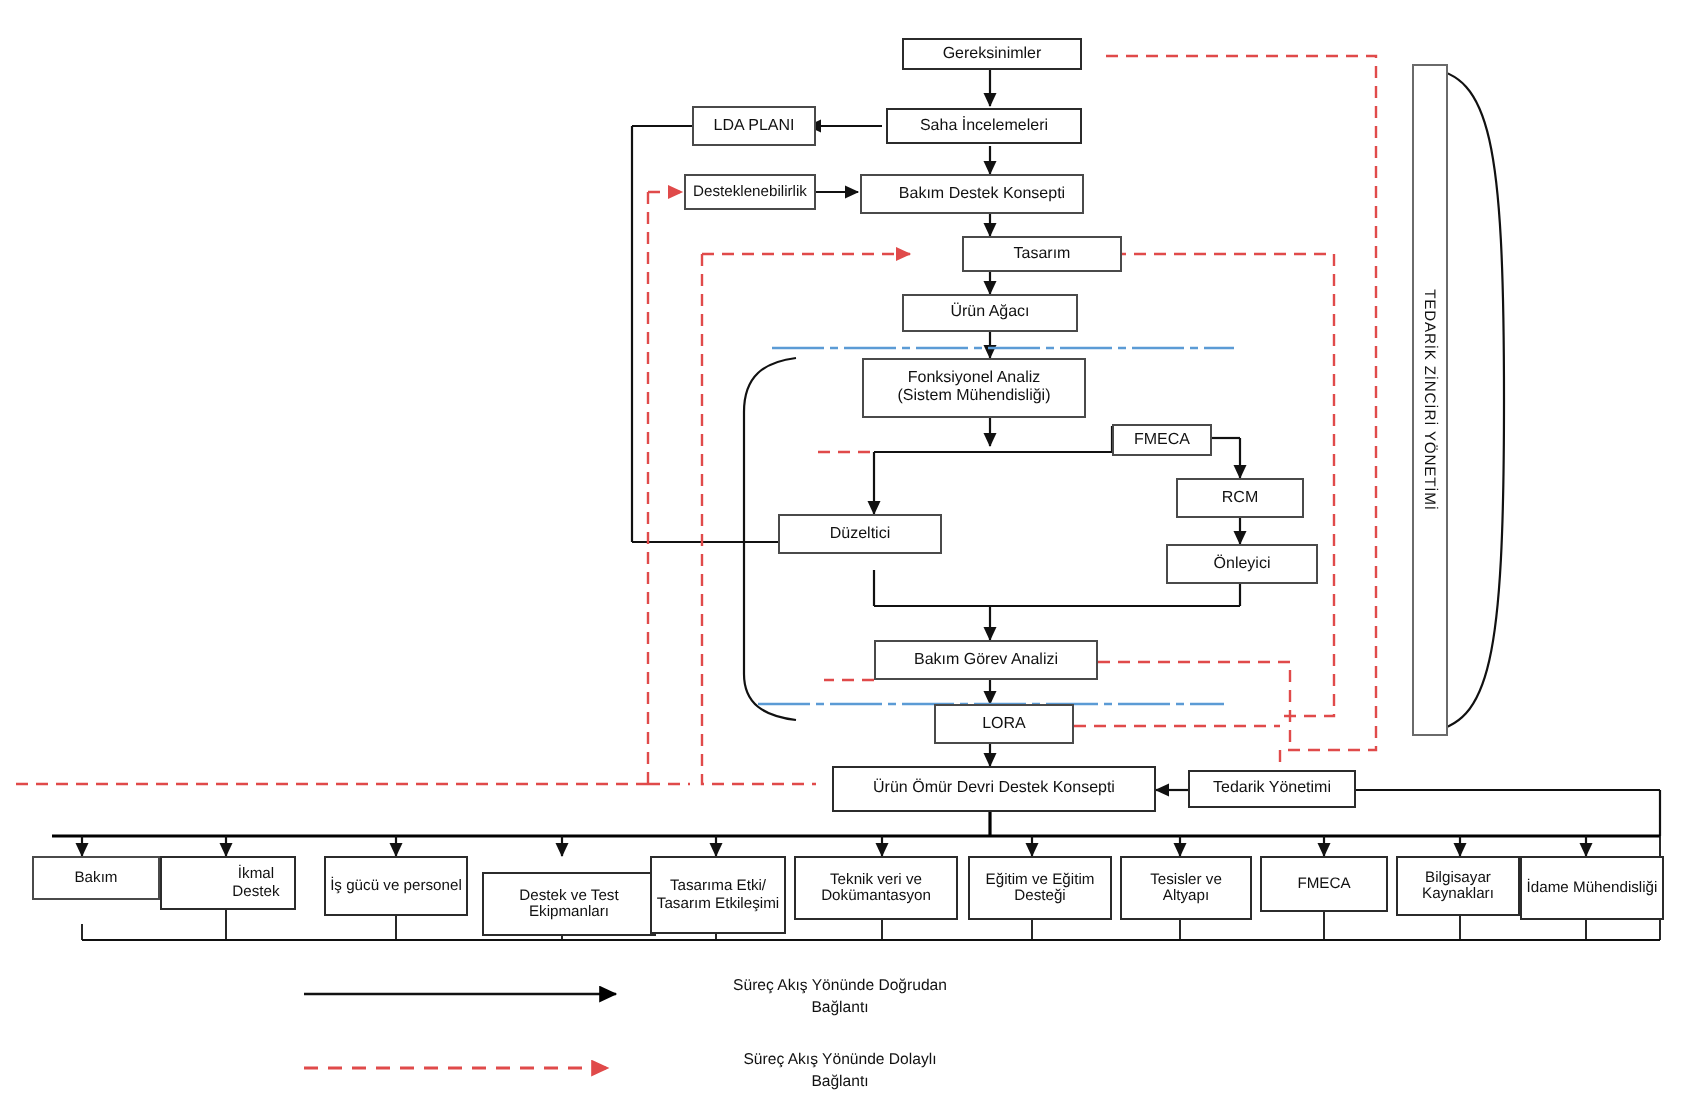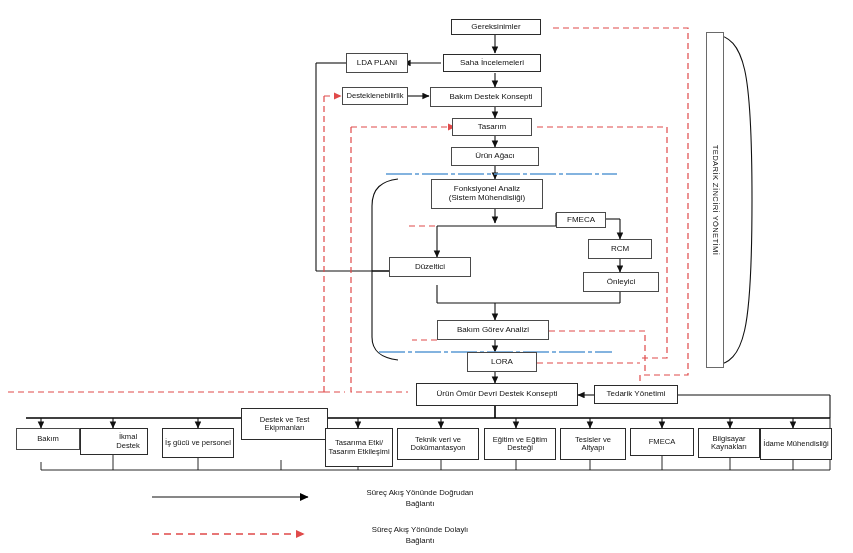--- a/index.html
+++ b/index.html
@@ -156,21 +156,21 @@
   </div>
 
   <div class="node thick n-sm" style="left:342px;top:87px;width:66px;height:18px;">
     <span>Desteklenebilirlik</span>
   </div>
 
   <div class="node thick n-md" style="left:430px;top:87px;width:112px;height:20px;padding-left:10px;">
     <span>Bakım Destek Konsepti</span>
   </div>
 
-  <div class="node thick n-md" style="left:452px;top:118px;width:80px;height:18px;">
+  <div class="node thick n-md" style="left:481px;top:118px;width:80px;height:18px;">
     <span>Tasarım</span>
   </div>
 
   <div class="node thick n-md" style="left:451px;top:147px;width:88px;height:19px;">
     <span>Ürün Ağacı</span>
   </div>
 
   <div class="node thick n-md" style="left:431px;top:179px;width:112px;height:30px;flex-direction:column;">
     <span>Fonksiyonel Analiz</span>
     <span>(Sistem Mühendisliği)</span>
@@ -214,21 +214,21 @@
 
   <div class="node thick n-sm" style="left:16px;top:428px;width:64px;height:22px;">
     <span>Bakım</span>
   </div>
   <div class="node thin n-sm" style="left:80px;top:428px;width:68px;height:27px;padding-left:28px;">
     <span>İkmal Destek</span>
   </div>
   <div class="node thin n-sm" style="left:162px;top:428px;width:72px;height:30px;">
     <span>İş gücü ve personel</span>
   </div>
-  <div class="node thin n-sm" style="left:241px;top:408px;width:87px;height:32px;">
+  <div class="node thin n-sm" style="left:241px;top:436px;width:87px;height:32px;">
     <span>Destek ve Test Ekipmanları</span>
   </div>
   <div class="node thin n-sm" style="left:325px;top:428px;width:68px;height:39px;">
     <span>Tasarıma Etki/ Tasarım Etkileşimi</span>
   </div>
   <div class="node thin n-sm" style="left:397px;top:428px;width:82px;height:32px;">
     <span>Teknik veri ve Dokümantasyon</span>
   </div>
   <div class="node thin n-sm" style="left:484px;top:428px;width:72px;height:32px;">
     <span>Eğitim ve Eğitim Desteği</span>

